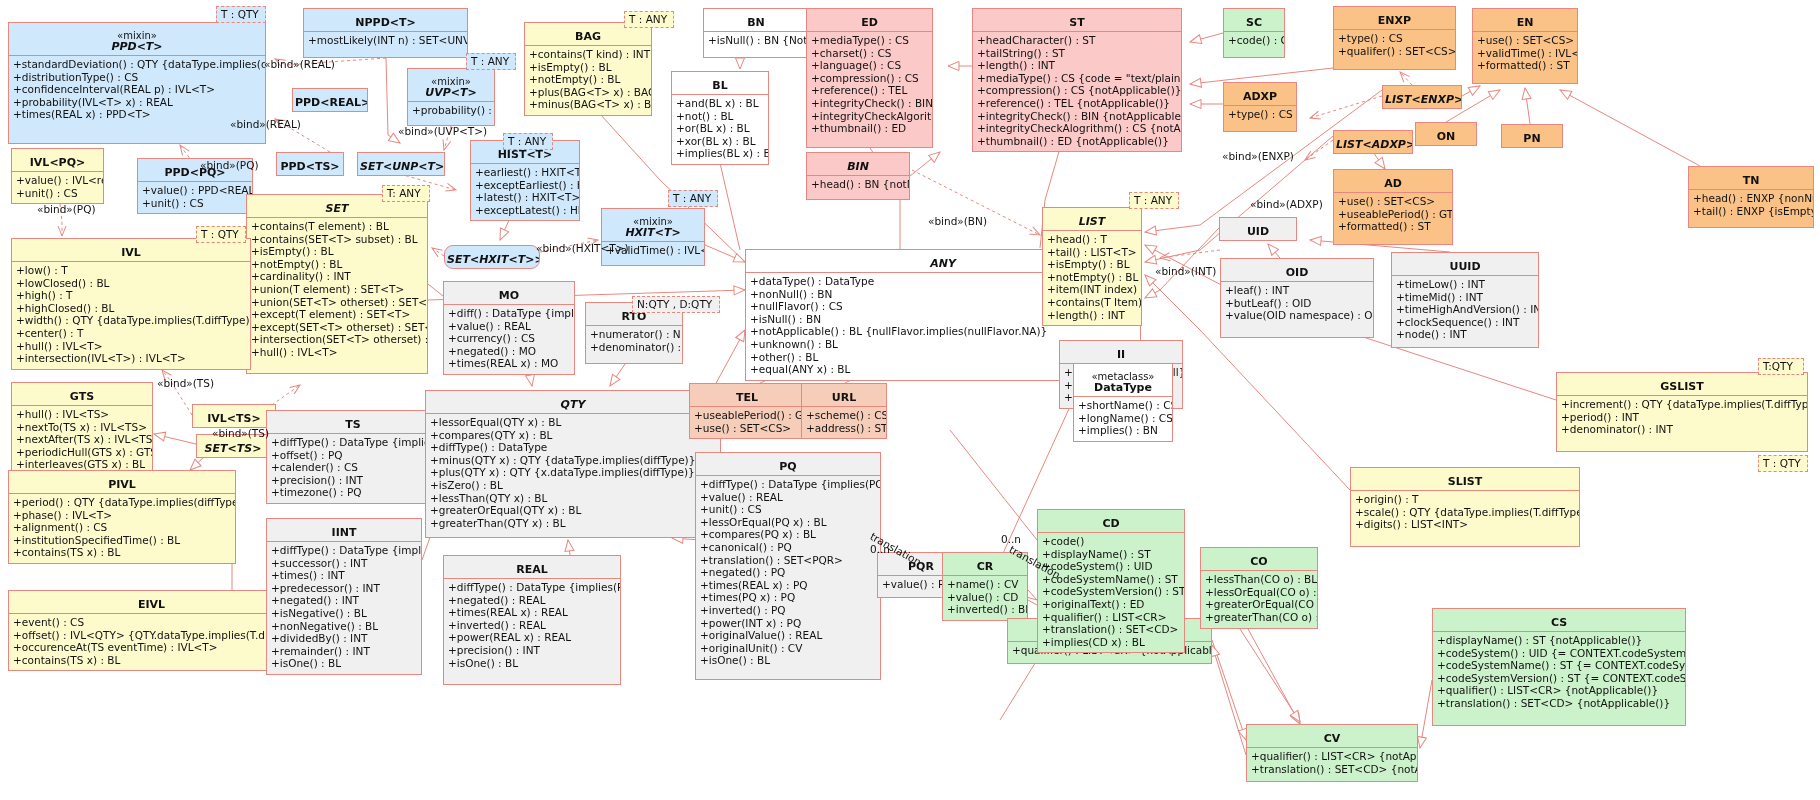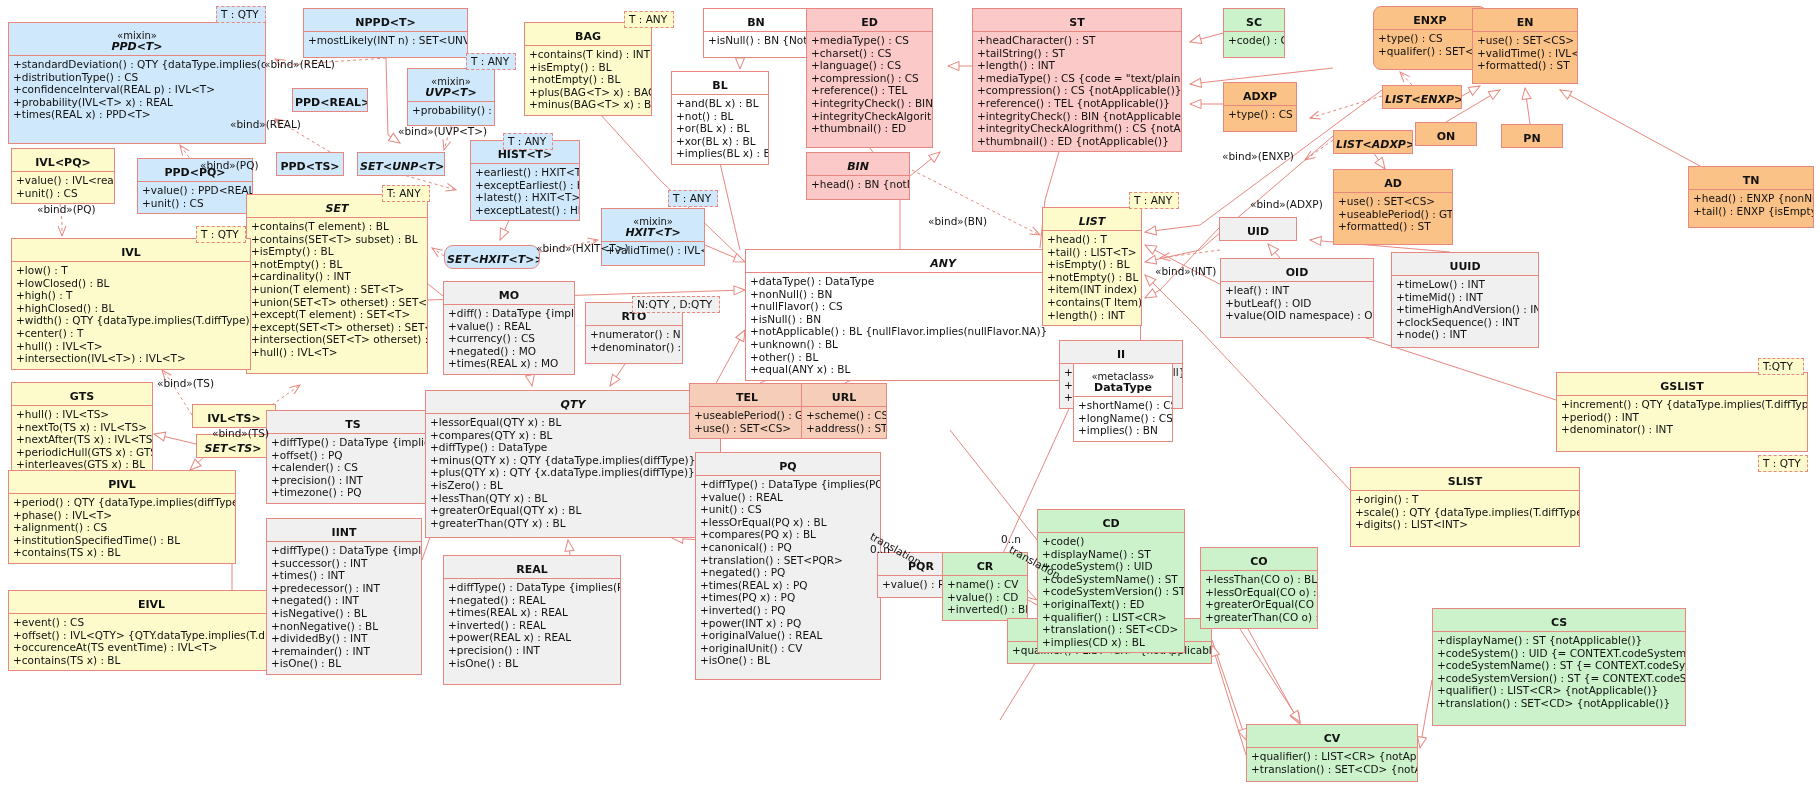--- a/index.html
+++ b/index.html
@@ -247,21 +247,21 @@
     <div class="cls c-blue abstract simple" style="left: 357px; top: 152px; width: 88px; min-height: 22px;">
       <div class="hdr"><span class="nm">SET&lt;UNP&lt;T&gt;&gt;</span></div>
     </div>
     <div class="cls c-blue" style="left: 137px; top: 158px; width: 116px; min-height: 56px;">
       <div class="hdr"><span class="nm">PPD&lt;PQ&gt;</span></div>
       <div class="ops">
         <div>+value() : PPD&lt;REAL&gt;</div>
         <div>+unit() : CS</div>
       </div>
     </div>
-    <div class="cls c-yellow" style="left: 11px; top: 148px; width: 104px; min-height: 56px;">
+    <div class="cls c-yellow" style="left: 11px; top: 148px; width: 93px; min-height: 56px;">
       <div class="hdr"><span class="nm">IVL&lt;PQ&gt;</span></div>
       <div class="ops">
         <div>+value() : IVL&lt;real&gt;</div>
         <div>+unit() : CS</div>
       </div>
     </div>
     <div class="cls c-yellow" style="left: 524px; top: 22px; width: 128px; min-height: 92px;">
       <div class="hdr"><span class="nm">BAG</span></div>
       <div class="ops">
         <div>+contains(T kind) : INT</div>
@@ -488,21 +488,21 @@
       <div class="ops">
         <div>+code() : CE</div>
       </div>
     </div>
     <div class="cls c-orange" style="left: 1223px; top: 82px; width: 74px; min-height: 50px;">
       <div class="hdr"><span class="nm">ADXP</span></div>
       <div class="ops">
         <div>+type() : CS</div>
       </div>
     </div>
-    <div class="cls c-orange" style="left: 1373px; top: 6px; width: 114px; min-height: 64px; border-radius: 8px;">
+    <div class="cls c-orange" style="left: 1333px; top: 6px; width: 123px; min-height: 64px;">
       <div class="hdr"><span class="nm">ENXP</span></div>
       <div class="ops">
         <div>+type() : CS</div>
         <div>+qualifer() : SET&lt;CS&gt;</div>
       </div>
     </div>
     <div class="cls c-orange" style="left: 1472px; top: 8px; width: 106px; min-height: 76px;">
       <div class="hdr"><span class="nm">EN</span></div>
       <div class="ops">
         <div>+use() : SET&lt;CS&gt;</div>

